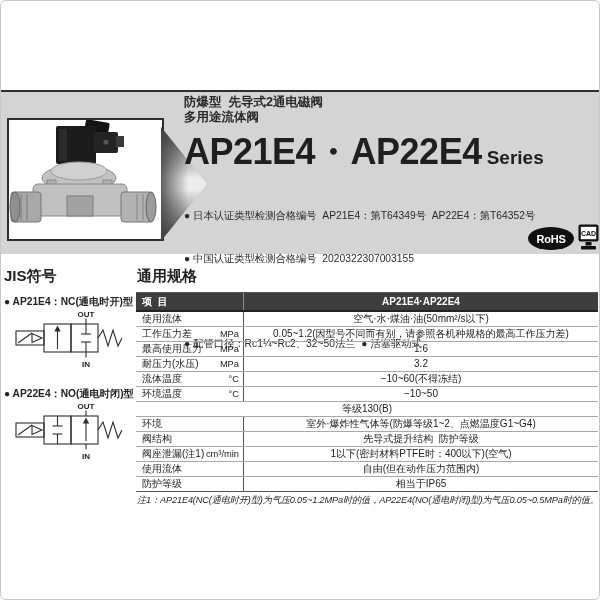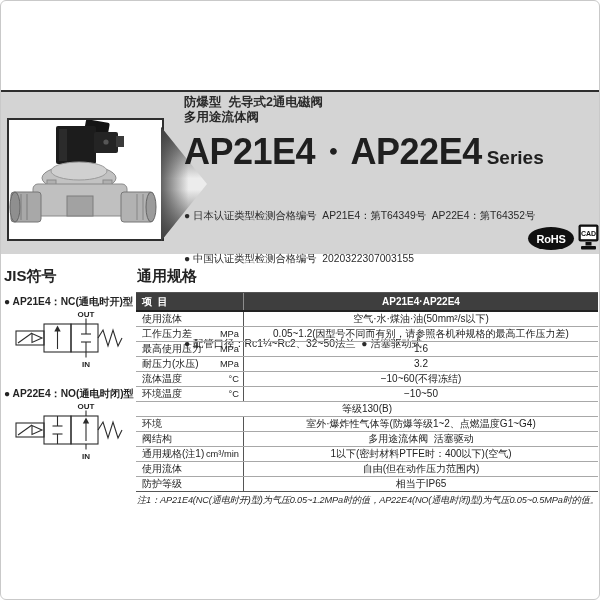--- a/index.html
+++ b/index.html
@@ -214,24 +214,24 @@
     </div>
     <div class="srow">
       <div class="cv">等级130(B)</div>
     </div>
     <div class="srow">
       <div class="ci"><span>环境</span><span class="unit"></span></div>
       <div class="cv">室外·爆炸性气体等(防爆等级1~2、点燃温度G1~G4)</div>
     </div>
     <div class="srow">
       <div class="ci"><span>阀结构</span><span class="unit"></span></div>
-      <div class="cv">多用途流体阀  活塞驱动</div>
-    </div>
-    <div class="srow">
-      <div class="ci"><span>通用规格(注1)</span><span class="unit">cm³/min</span></div>
+      <div class="cv">先导式提升结构  防护等级</div>
+    </div>
+    <div class="srow">
+      <div class="ci"><span>阀座泄漏(注1)</span><span class="unit">cm³/min</span></div>
       <div class="cv">1以下(密封材料PTFE时：400以下)(空气)</div>
     </div>
     <div class="srow">
       <div class="ci"><span>使用流体</span><span class="unit"></span></div>
       <div class="cv">自由(但在动作压力范围内)</div>
     </div>
     <div class="srow">
       <div class="ci"><span>防护等级</span><span class="unit"></span></div>
       <div class="cv">相当于IP65</div>
     </div>

